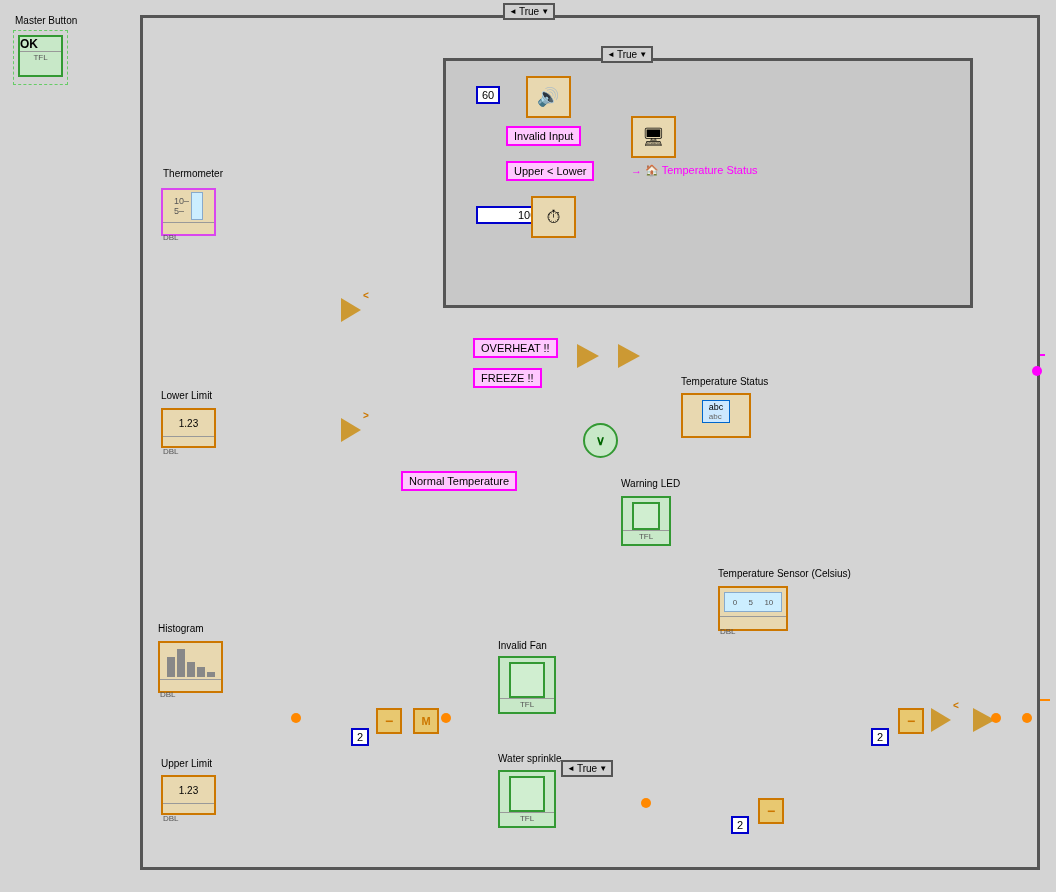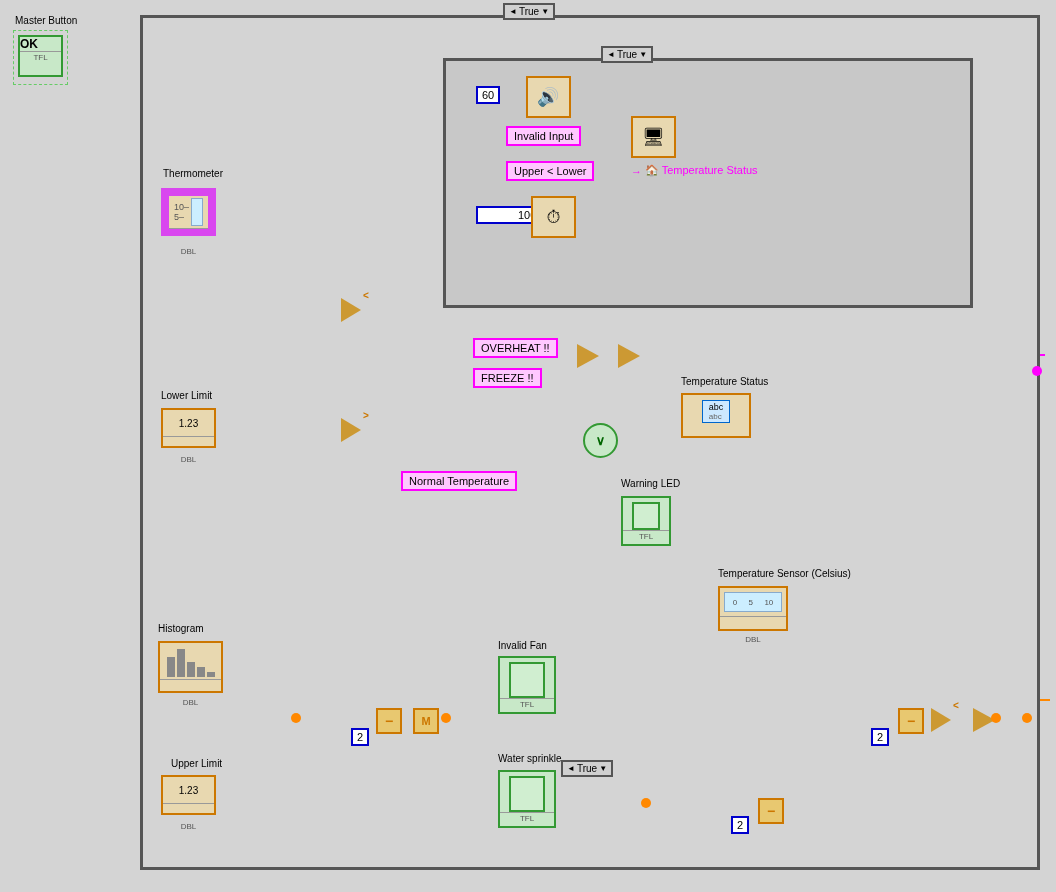--- a/index.html
+++ b/index.html
@@ -103,24 +103,24 @@
 
     .true-selector::after {
       content: '▼';
       font-size: 8px;
     }
 
     
     .dbl-label {
       font-size: 8px;
       color: #555;
-      text-align: center;
+      text-align: left;
       border-top: 1px solid #999;
       width: 100%;
-      padding-top: 18px;
+      padding-top: 10px;
     }
 
     
     .tfl-label {
       font-size: 8px;
       color: #555;
       text-align: center;
       border-top: 1px solid #999;
       width: 100%;
       padding-top: 1px;
@@ -247,21 +247,21 @@
         <span style="font-size:18px;">⏱</span>
       </div>
     </div>
 
     <div class="true-selector" style="position:absolute; top:-15px; left:360px;">
       <span>True</span>
     </div>
 
     <div class="title-label" style="top:150px; left:20px;">Thermometer</div>
 
-    <div style="position:absolute; top:170px; left:18px; width:55px; height:48px; border:8px solid #d946ef; background:#e8d8b0;">
+    <div style="position:absolute; top:170px; left:18px; width:55px; height:48px; border:2px solid #d946ef; background:#e8d8b0;">
       <div style="display:flex; flex:1; width:100%; align-items:center; justify-content:center; font-size:9px; padding:2px;">
         <span style="color:#555; font-size:9px;">10–<br>5–</span>
         <div style="width:12px; height:28px; background:#cceeff; border:1px solid #88aacc; margin-left:2px;"></div>
       </div>
       <div class="dbl-label">DBL</div>
     </div>
 
     <div style="position:absolute; top:280px; left:198px;">
       <div style="width:0; height:0; border-style:solid; border-width:12px 0 12px 20px; border-color:transparent transparent transparent #cc9933;"></div>
       <div style="position:absolute; top:-8px; left:22px; font-size:10px; font-weight:bold; color:#cc7700;">&lt;</div>
@@ -379,21 +379,21 @@
       <div style="width:0; height:0; border-style:solid; border-width:12px 0 12px 20px; border-color:transparent transparent transparent #cc9933;"></div>
       <div style="position:absolute; top:-8px; left:22px; font-size:10px; font-weight:bold; color:#cc7700;">&lt;</div>
     </div>
 
     <div style="position:absolute; top:690px; left:830px;">
       <div style="width:0; height:0; border-style:solid; border-width:12px 0 12px 22px; border-color:transparent transparent transparent #cc9933;"></div>
     </div>
 
     <div style="position:absolute; top:348px; right:-5px; width:10px; height:10px; background:#ff00ff; border-radius:50%;"></div>
 
-    <div class="title-label" style="top:740px; left:18px;margin-left:10px;">Upper Limit</div>
+    <div class="title-label" style="top:740px; left:18px;">Upper Limit</div>
 
     <div style="position:absolute; top:757px; left:18px; width:55px; height:40px; border:2px solid #cc7700; background:#e8d8b0;">
       <div style="display:flex; align-items:center; justify-content:center; height:26px;">
         <span style="font-size:10px; color:#000;">1.23</span>
       </div>
       <div class="dbl-label">DBL</div>
     </div>
 
     <div style="position:absolute; top:695px; left:148px; width:10px; height:10px; background:#ff8800; border-radius:50%;"></div>
     <div style="position:absolute; top:695px; left:298px; width:10px; height:10px; background:#ff8800; border-radius:50%;"></div>

